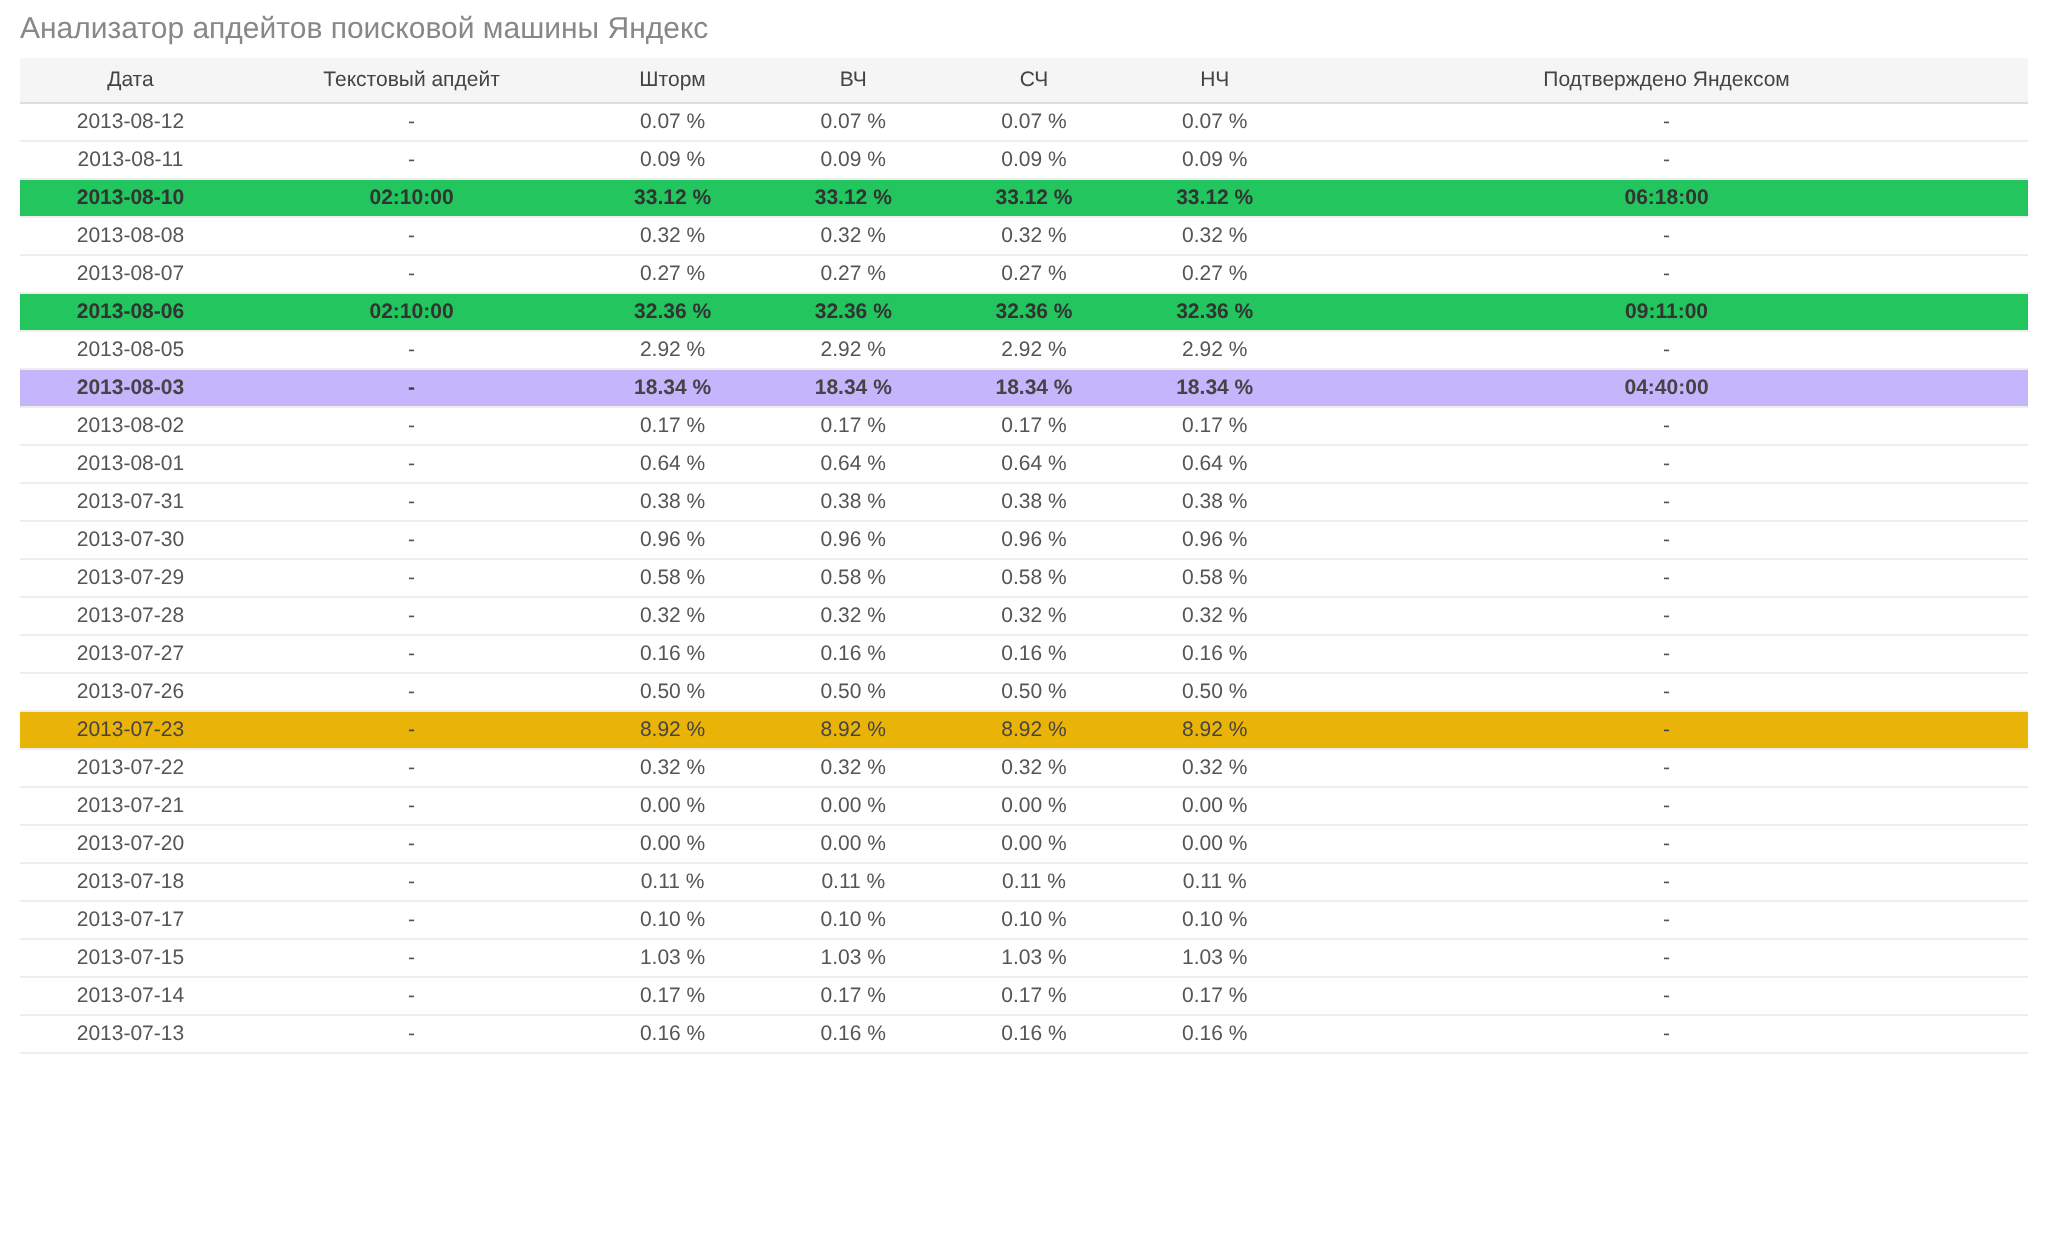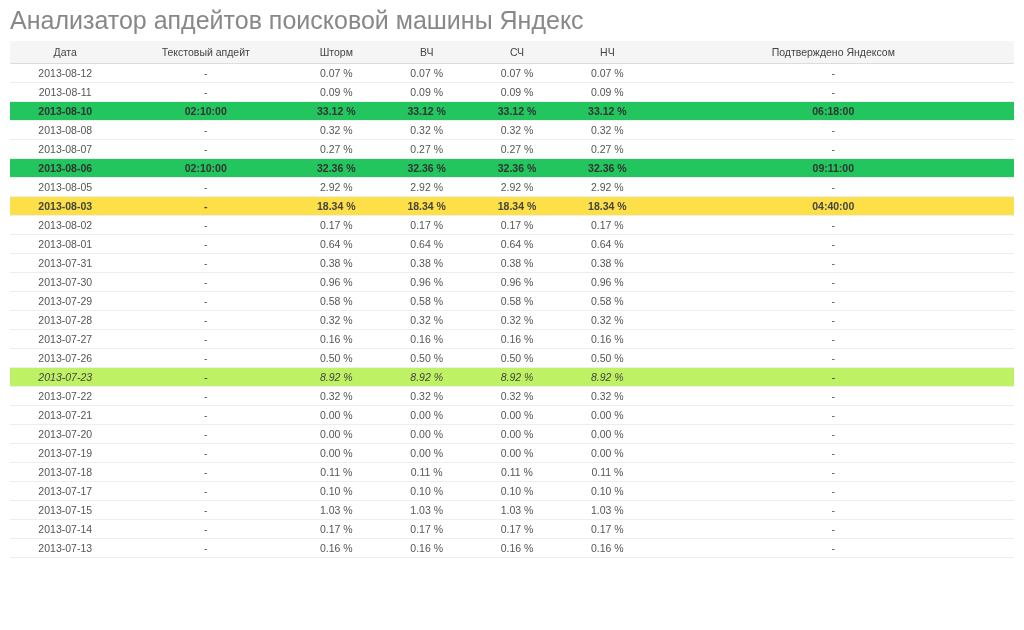--- a/index.html
+++ b/index.html
@@ -7,21 +7,21 @@
     padding: 0;
     font-family: Verdana, Geneva, sans-serif;
     font-size: 11px;
     color: #555;
     background: #fff;
     width: 1024px;
   }
   .wrap { padding: 6px 10px 0 10px; }
   h1 {
     margin: 0 0 6px 0;
-    font-size: 25px;
+    font-size: 15px;
     font-weight: normal;
     color: #888;
   }
   table {
     width: 100%;
     border-collapse: collapse;
     table-layout: fixed;
   }
   th, td {
     text-align: center;
@@ -32,22 +32,22 @@
     overflow: hidden;
   }
   thead th {
     background: #f5f5f5;
     color: #444;
     font-weight: normal;
     border-bottom: 1px solid #ddd;
     padding: 5px 4px;
   }
   tbody tr.h-high td { background: #22c55e; color: #333; font-weight: bold; }
-  tbody tr.h-med  td { background: #fde047; font-weight: bold; color: #444; }
-  tbody tr.h-low  td { background: #bef264; color: #444; font-style: italic; }
+  tbody tr.h-med  td { background: #c4b5fd; font-weight: bold; color: #444; }
+  tbody tr.h-low  td { background: #eab308; color: #444; }
   .col-date { width: 11%; }
   .col-text { width: 17%; }
   .col-s    { width: 9%; }
   .col-conf { width: 36%; }
 </style>
 </head>
 <body>
 <div class="wrap">
 
 <h1>Анализатор апдейтов поисковой машины Яндекс</h1>
@@ -248,29 +248,20 @@
         <tr>
           <td>2013-07-20</td>
           <td>-</td>
           <td>0.00 %</td>
           <td>0.00 %</td>
           <td>0.00 %</td>
           <td>0.00 %</td>
           <td>-</td>
         </tr>
         <tr>
-          <td>2013-07-19</td>
-          <td>-</td>
-          <td>0.00 %</td>
-          <td>0.00 %</td>
-          <td>0.00 %</td>
-          <td>0.00 %</td>
-          <td>-</td>
-        </tr>
-        <tr>
           <td>2013-07-18</td>
           <td>-</td>
           <td>0.11 %</td>
           <td>0.11 %</td>
           <td>0.11 %</td>
           <td>0.11 %</td>
           <td>-</td>
         </tr>
         <tr>
           <td>2013-07-17</td>

